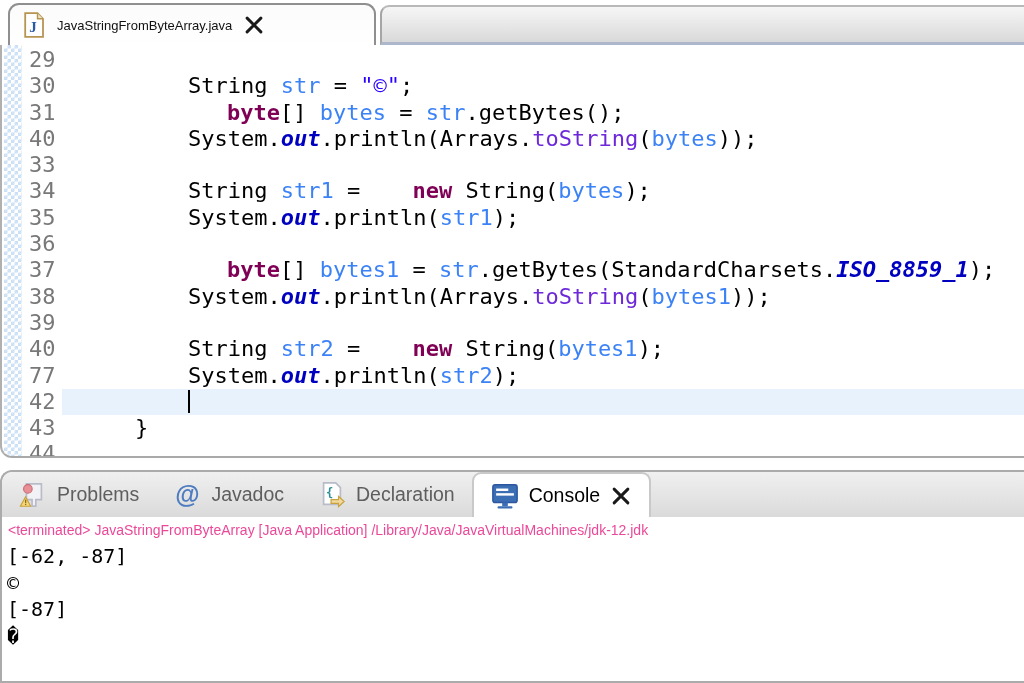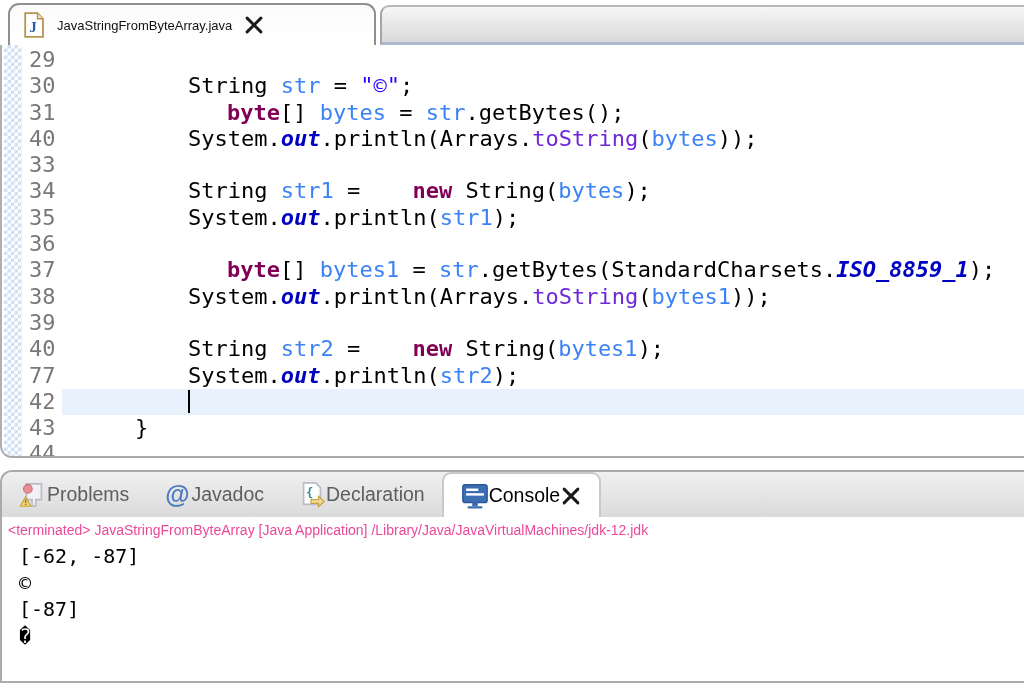--- a/index.html
+++ b/index.html
@@ -42,30 +42,30 @@
   .tk-m{color:#6d28d9;}
   .tk-c{color:#0000C0;font-weight:bold;font-style:italic;}
   .caret{display:inline-block;width:2.5px;height:23px;background:#000;margin-bottom:-4px;}
 
   
   .bottom-panel{position:absolute;left:0;top:470px;width:1024px;height:213px;box-sizing:border-box;
                 background:#fff;border:2px solid #ABABAB;border-right:none;
                 border-top-left-radius:12px;overflow:hidden;}
   .view-tabbar{position:relative;height:45px;background:linear-gradient(#F0F0F0,#DADADA);
                border-top-left-radius:10px;display:flex;align-items:stretch;}
-  .view-tab{display:flex;align-items:center;padding:0 17px;font-size:19.5px;
+  .view-tab{display:flex;align-items:center;gap:10px;padding:0 17px;font-size:19.5px;
             color:#5E5E5E;white-space:nowrap;}
   .view-tab.active{background:#fff;color:#000;border-left:2px solid #C9C9C9;
                    border-right:2px solid #C9C9C9;border-top:2px solid #C9C9C9;
                    border-radius:9px 9px 0 0;box-sizing:border-box;justify-content:center;}
   .view-tab .vicon{width:28px;height:28px;flex:0 0 auto;}
   .at-glyph{font-size:25px;color:#4E7CC0;font-weight:bold;width:28px;text-align:center;}
   .console-status{padding:5px 6px 3px 6px;font-size:14px;color:#ec4899;white-space:nowrap;
                   overflow:hidden;background:#fff;}
-  .console-output{padding:2px 0 0 17px;font-family:"DejaVu Sans Mono",monospace;font-size:20px;
+  .console-output{padding:2px 0 0 5px;font-family:"DejaVu Sans Mono",monospace;font-size:20px;
                   line-height:26.5px;color:#000;white-space:pre;}
 </style>
 </head>
 <body>
 
 <div class="screen">
 
   <div class="editor-tabbar">
     <div class="tabbar-rest"></div>
     <div class="editor-tab">

